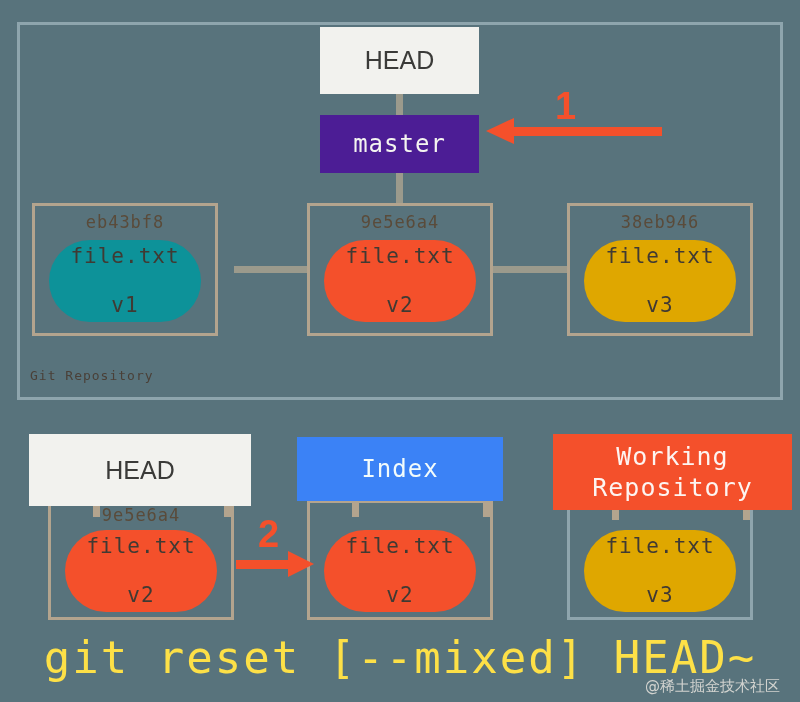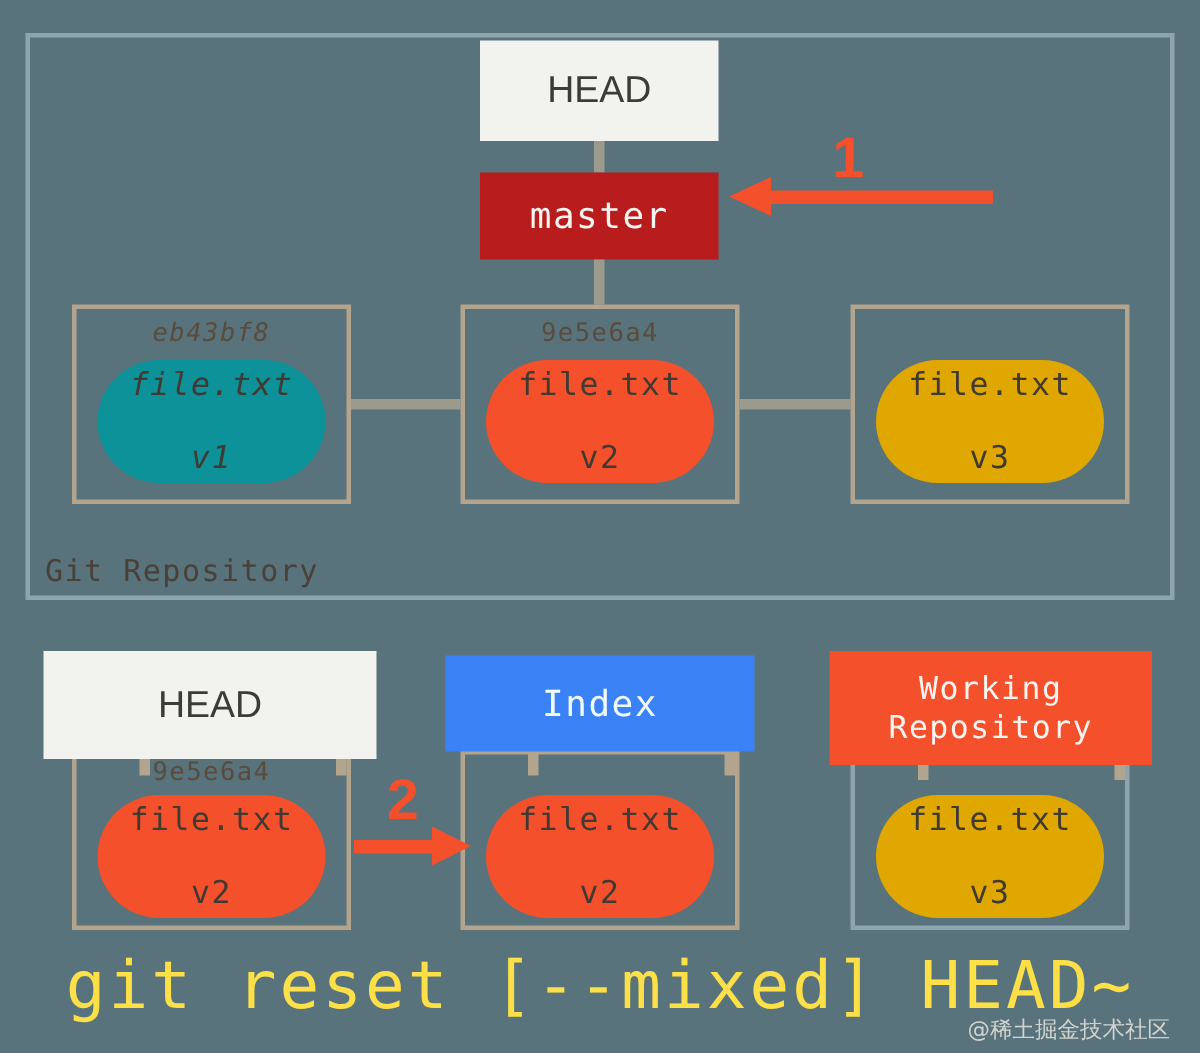--- a/index.html
+++ b/index.html
@@ -23,21 +23,21 @@
     top: 22px;
     width: 766px;
     height: 378px;
     border: 3px solid #8ea5ad;
     box-sizing: border-box;
   }
   #repo-label {
     position: absolute;
     left: 30px;
     top: 368px;
-    font-size: 20px;
+    font-size: 13px;
     letter-spacing: 1px;
     color: #4a4038;
     white-space: nowrap;
   }
 
   
   #head-top {
     position: absolute;
     left: 320px;
     top: 27px;
@@ -52,21 +52,21 @@
     color: #3b3b38;
   }
 
   
   #master-box {
     position: absolute;
     left: 320px;
     top: 115px;
     width: 159px;
     height: 58px;
-    background: #b91c1c;
+    background: #4c1d95;
     display: flex;
     align-items: center;
     justify-content: center;
     font-size: 24px;
     color: #f4f4f0;
     letter-spacing: 1px;
   }
 
   
   .vconn {
@@ -111,21 +111,21 @@
     line-height: 1.2;
     font-size: 21px;
     color: #403a33;
     letter-spacing: 1px;
     gap: 24px;
   }
   .blob.teal   { background: #0d9299; }
   .blob.red    { background: #f4502b; }
   .blob.yellow { background: #dfa700; }
 
-  #commit-1 { left: 48px;  top: 203px; font-style: italic; }
+  #commit-1 { left: 32px;  top: 203px; }
   #commit-2 { left: 307px; top: 203px; }
   #commit-3 { left: 567px; top: 203px; }
 
   
   #head-bottom {
     position: absolute;
     left: 29px;
     top: 434px;
     width: 222px;
     height: 72px;
@@ -150,28 +150,28 @@
     justify-content: center;
     font-size: 24px;
     color: #f2fbfb;
     letter-spacing: 1px;
     z-index: 5;
   }
   #wd-box {
     position: absolute;
     left: 553px;
     top: 434px;
-    width: 215px;
+    width: 239px;
     height: 76px;
     background: #f4502b;
     display: flex;
     flex-direction: column;
     align-items: center;
     justify-content: center;
-    font-size: 21px;
+    font-size: 25px;
     color: #fdf4f1;
     line-height: 1.25;
     letter-spacing: 1px;
     z-index: 5;
   }
 
   
   .bottom-frame {
     position: absolute;
     width: 186px;
@@ -290,20 +290,21 @@
 
 <div class="commit-box" id="commit-2">
   <div class="commit-hash">9e5e6a4</div>
   <div class="blob red">
     <span>file.txt</span>
     <span>v2</span>
   </div>
 </div>
 
 <div class="commit-box" id="commit-3">
+  <div class="commit-hash">38eb946</div>
   <div class="blob yellow">
     <span>file.txt</span>
     <span>v3</span>
   </div>
 </div>
 
 <div id="arrow1-shaft"></div>
 <div id="arrow1-head"></div>
 <div id="arrow1-num">1</div>
 

